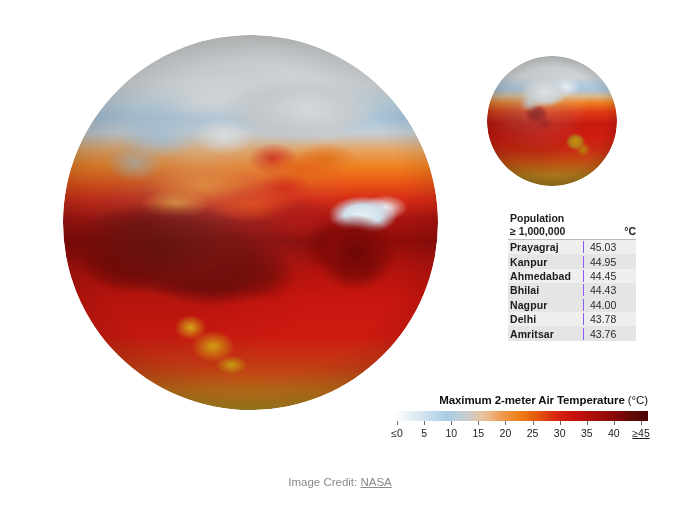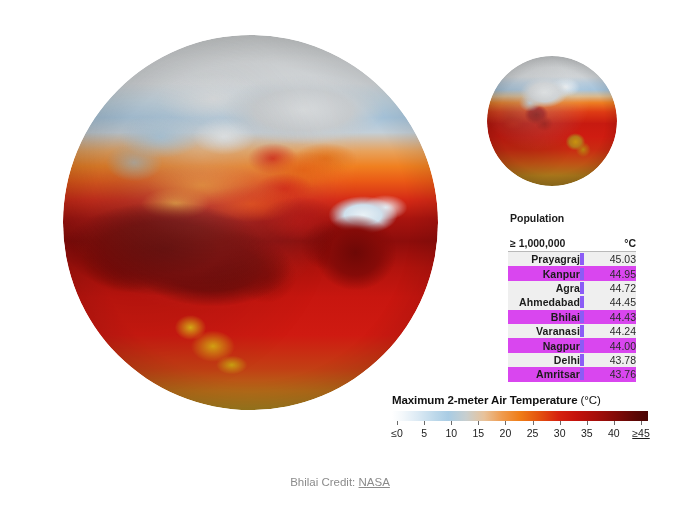--- a/index.html
+++ b/index.html
@@ -128,37 +128,37 @@
       radial-gradient(circle at 18% 46%, rgba(0,0,0,0.20) 0%, rgba(0,0,0,0) 55%);
   }
 
   
   #city-table{
     position:absolute;left:508px;top:212px;width:128px;
     font-size:10.5px;color:#1b1b1b;
   }
   #city-table .thead{padding:0 0 2px 2px;line-height:12.5px;}
   #city-table .thead .l1{font-weight:600;}
-  #city-table .thead .l2{display:flex;justify-content:space-between;font-weight:600;margin-top:12px;}
+  #city-table .thead .l2{display:flex;justify-content:space-between;font-weight:600;}
   #city-table .rows{border-top:1px solid #b9b9b9;}
   #city-table .row{
-    display:flex;align-items:center;height:14.4px;text-align:right;
+    display:flex;align-items:center;height:14.4px;
   }
   #city-table .row.odd{background:#efefef;}
-  #city-table .row.even{background:#d946ef;}
+  #city-table .row.even{background:#e5e5e5;}
   #city-table .city{flex:1;padding-left:2px;font-weight:600;letter-spacing:0.1px;white-space:nowrap;}
   #city-table .temp{
-    width:46px;padding-left:6px;border-left:4px solid #8b5cf6;
+    width:46px;padding-left:6px;border-left:1px solid #8b5cf6;
     color:#2a2a2a;font-weight:400;
   }
 
   
   #legend{position:absolute;left:392px;top:393px;width:256px;}
   #legend .title{
-    font-size:11.5px;font-weight:700;color:#111;text-align:left;
+    font-size:11.5px;font-weight:700;color:#111;text-align:right;
     letter-spacing:-0.1px;white-space:nowrap;line-height:15px;
   }
   #legend .title .unit{font-weight:400;}
   #legend .bar{
     margin-top:3px;height:10px;width:256px;
     background:linear-gradient(to right,
       #ffffff 0%,
       #f4f8fb 4%,
       #dceaf4 10%,
       #bcd8ea 17%,
@@ -220,34 +220,26 @@
     <div class="rows" id="table-rows">
         <div class="row odd">
           <div class="city">Prayagraj</div>
           <div class="temp">45.03</div>
         </div>
         <div class="row even">
           <div class="city">Kanpur</div>
           <div class="temp">44.95</div>
         </div>
         <div class="row odd">
-          <div class="city">Agra</div>
-          <div class="temp">44.72</div>
-        </div>
-        <div class="row odd">
           <div class="city">Ahmedabad</div>
           <div class="temp">44.45</div>
         </div>
         <div class="row even">
           <div class="city">Bhilai</div>
           <div class="temp">44.43</div>
-        </div>
-        <div class="row odd">
-          <div class="city">Varanasi</div>
-          <div class="temp">44.24</div>
         </div>
         <div class="row even">
           <div class="city">Nagpur</div>
           <div class="temp">44.00</div>
         </div>
         <div class="row odd">
           <div class="city">Delhi</div>
           <div class="temp">43.78</div>
         </div>
         <div class="row even">
@@ -283,17 +275,17 @@
         <span style="left: 113.444px;">20</span>
         <span style="left: 140.556px;">25</span>
         <span style="left: 167.667px;">30</span>
         <span style="left: 194.778px;">35</span>
         <span style="left: 221.889px;">40</span>
         <span style="left: 249px; text-decoration: underline;">≥45</span>
       </div>
   </div>
 
   <div id="credit">
-    <span>Bhilai Credit:</span>
+    <span>Image Credit:</span>
     <a href="#">NASA</a>
   </div>
 
 </div>
 
 </body></html>

